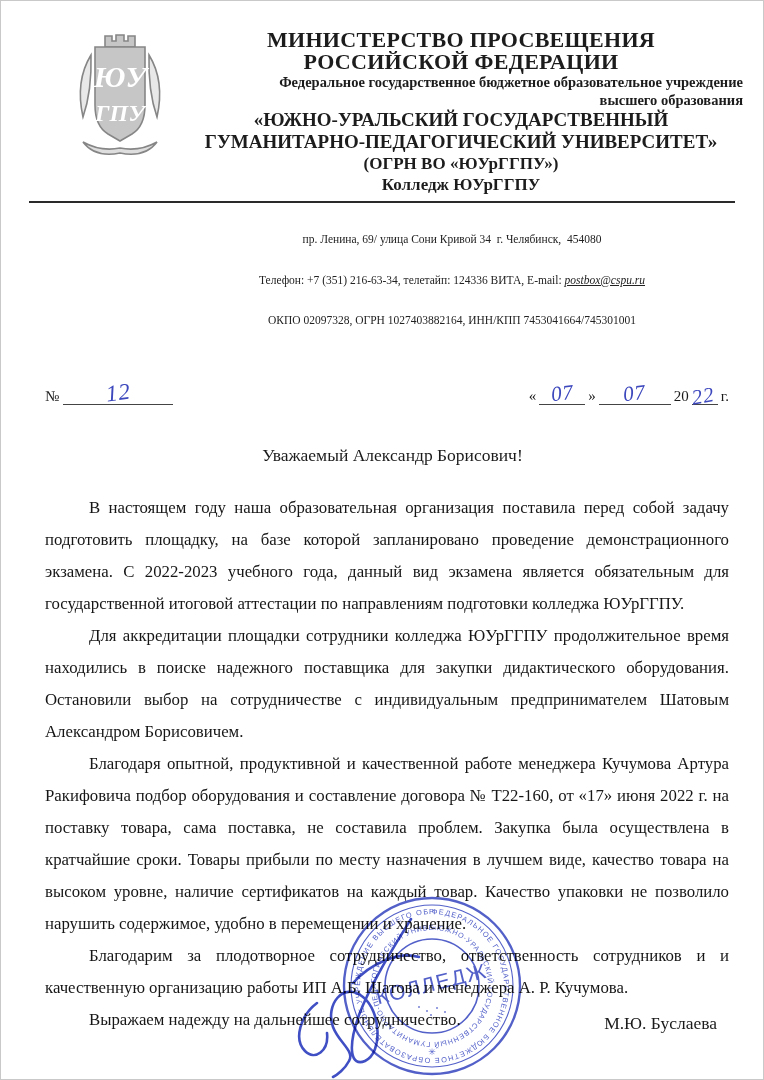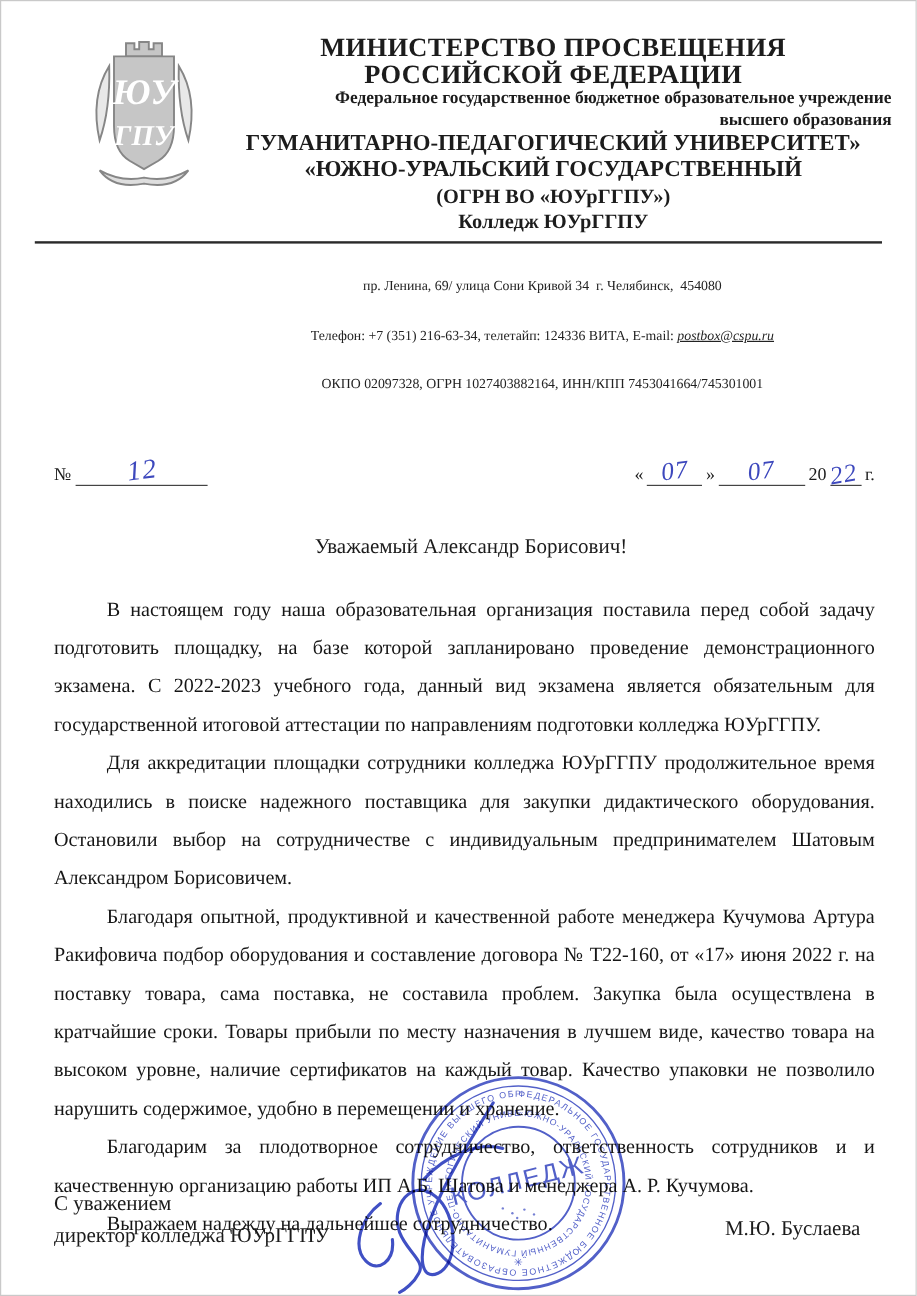--- a/index.html
+++ b/index.html
@@ -63,22 +63,22 @@
       <text x="59" y="58" font-size="30" font-style="italic">ЮУ</text>
       <text x="59" y="92" font-size="24" font-style="italic">ГПУ</text>
     </g>
   </svg>
 
   <div class="lh-text">
     <div class="lh-ministry">МИНИСТЕРСТВО ПРОСВЕЩЕНИЯ</div>
     <div class="lh-ministry">РОССИЙСКОЙ ФЕДЕРАЦИИ</div>
     <div class="lh-fgbou">Федеральное государственное бюджетное образовательное учреждение</div>
     <div class="lh-fgbou">высшего образования</div>
+    <div class="lh-univ">«ЮЖНО-УРАЛЬСКИЙ ГОСУДАРСТВЕННЫЙ</div>
     <div class="lh-univ">ГУМАНИТАРНО-ПЕДАГОГИЧЕСКИЙ УНИВЕРСИТЕТ»</div>
-    <div class="lh-univ">«ЮЖНО-УРАЛЬСКИЙ ГОСУДАРСТВЕННЫЙ</div>
     <div class="lh-abbr">(ОГРН ВО «ЮУрГГПУ»)</div>
     <div class="lh-college">Колледж ЮУрГГПУ</div>
   </div>
 
   <hr class="lh-rule">
 
   <div class="lh-contacts">
     <div>пр. Ленина, 69/ улица Сони Кривой 34  г. Челябинск,  454080</div>
     <div><span>Телефон: +7 (351) 216-63-34, телетайп: 124336 ВИТА, E-mail: </span><span class="email-link">postbox@cspu.ru</span></div>
     <div>ОКПО 02097328, ОГРН 1027403882164, ИНН/КПП 7453041664/745301001</div>
@@ -138,20 +138,16 @@
     </svg>
 
     <svg class="autograph" viewBox="0 0 165 168" aria-hidden="true">
       <g fill="none" stroke="#4050c4" stroke-width="2.6" stroke-linecap="round" stroke-linejoin="round">
         <path d="M128,8 C112,34 88,72 76,104 C64,138 68,156 82,150 C100,142 98,100 80,86 C60,70 42,94 50,116 C56,132 72,140 66,150 C62,158 54,164 50,166"></path>
         <path d="M70,72 C88,52 116,40 136,46"></path>
         <path d="M34,92 C18,104 10,128 22,140 C32,150 46,140 44,122"></path>
       </g>
     </svg>
 
-    <div class="closing">
-      <div>С уважением</div>
-      <div>директор колледжа ЮУрГГПУ</div>
-    </div>
     <div class="signer">М.Ю. Буслаева</div>
   </div>
 
 </div>
 
 </body></html>

